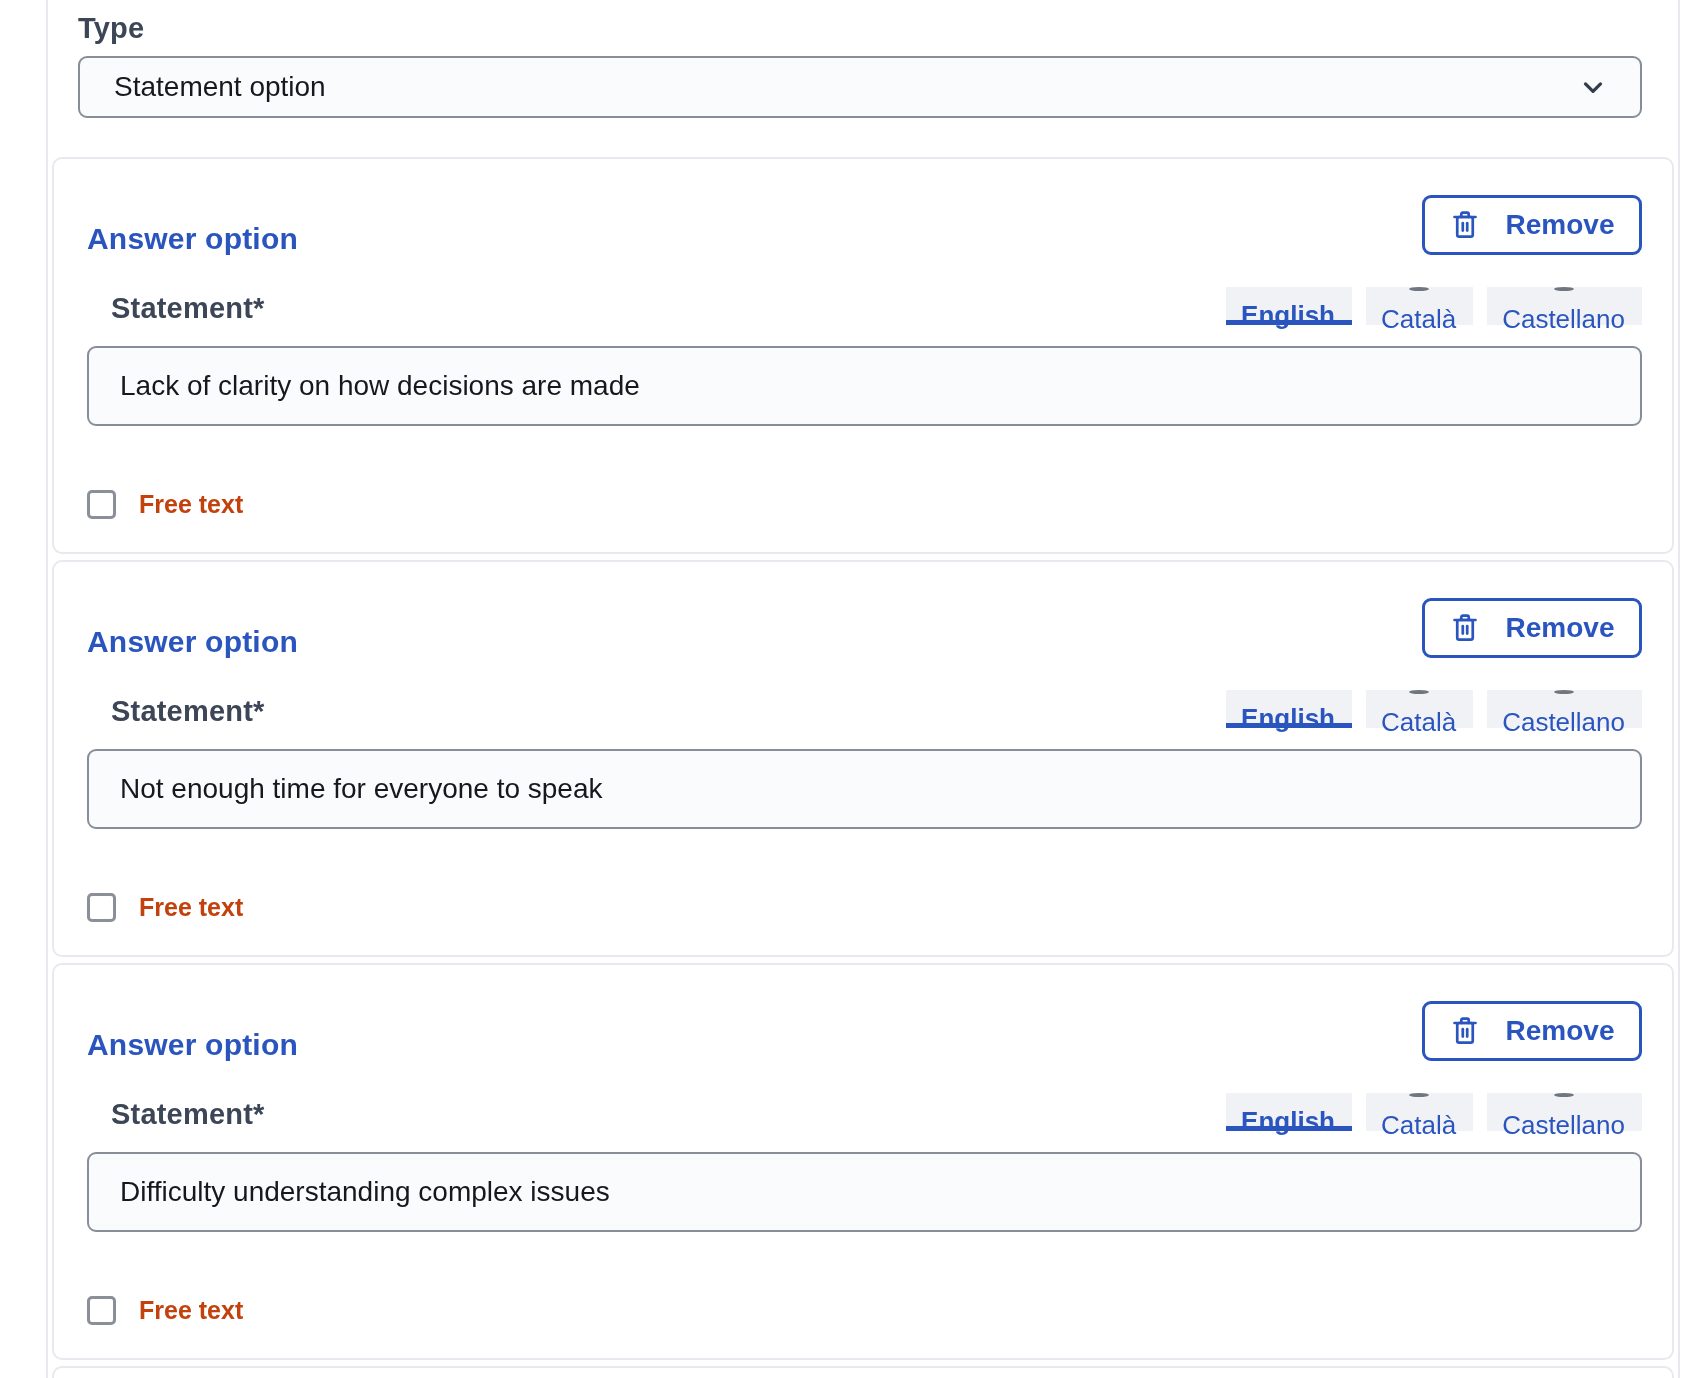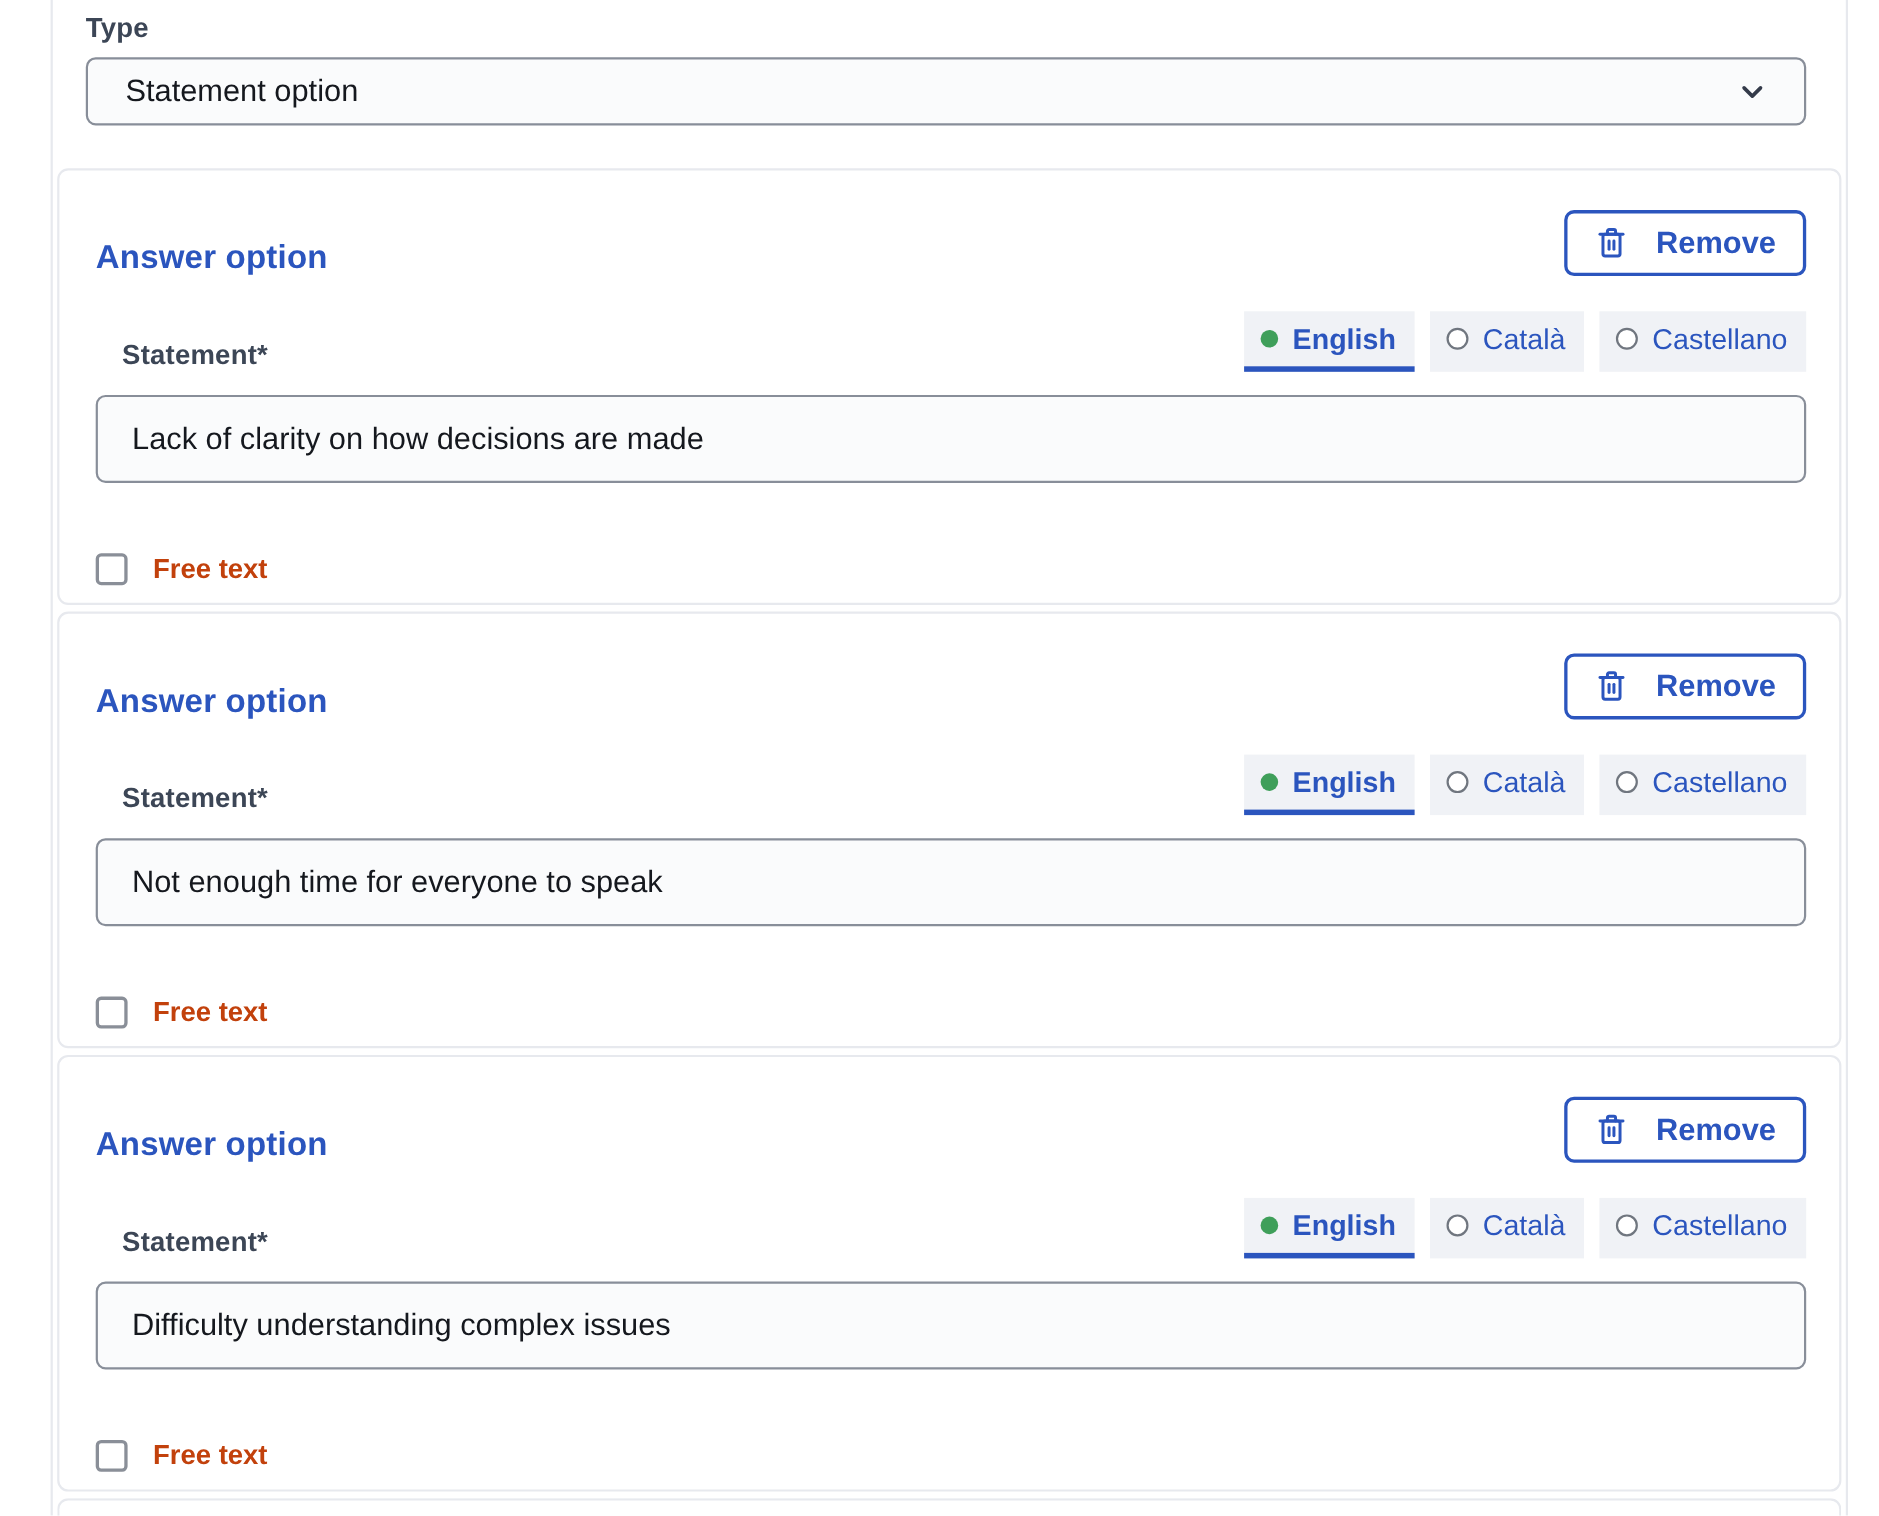--- a/index.html
+++ b/index.html
@@ -22,21 +22,21 @@
     width:1634px;
     height:1378px;
     border-left:2px solid #e7e9ee;
     border-right:2px solid #e7e9ee;
     padding:0 4px;
     background:#ffffff;
   }
   
   .type-section { padding:12px 32px 0 26px; }
   .field-label {
-    font-size:25px;
+    font-size:29px;
     font-weight:700;
     color:#3c4656;
     letter-spacing:0.2px;
   }
   .select-box {
     margin-top:11px;
     height:62px;
     width:100%;
     border:2px solid #888e99;
     border-radius:9px;
@@ -109,27 +109,28 @@
     display:flex;
     justify-content:space-between;
     align-items:flex-end;
     margin-left:24px;
   }
   .lang-tabs { display:flex; gap:14px; }
   .lang-tab {
     display:flex;
     align-items:center;
     gap:13px;
-    height:55px;
+    height:38px;
     padding:0 17px 0 15px;
     background:#f0f2f6;
     font-size:26px;
     color:#2b55be;
     border-bottom:5px solid transparent;
     cursor:pointer;
+    flex-direction:column;
   }
   .lang-tab.active {
     font-weight:700;
     border-bottom-color:#2b55be;
   }
   .lang-dot {
     width:16px; height:16px;
     border-radius:50%;
     background:#3f9f5a;
   }

